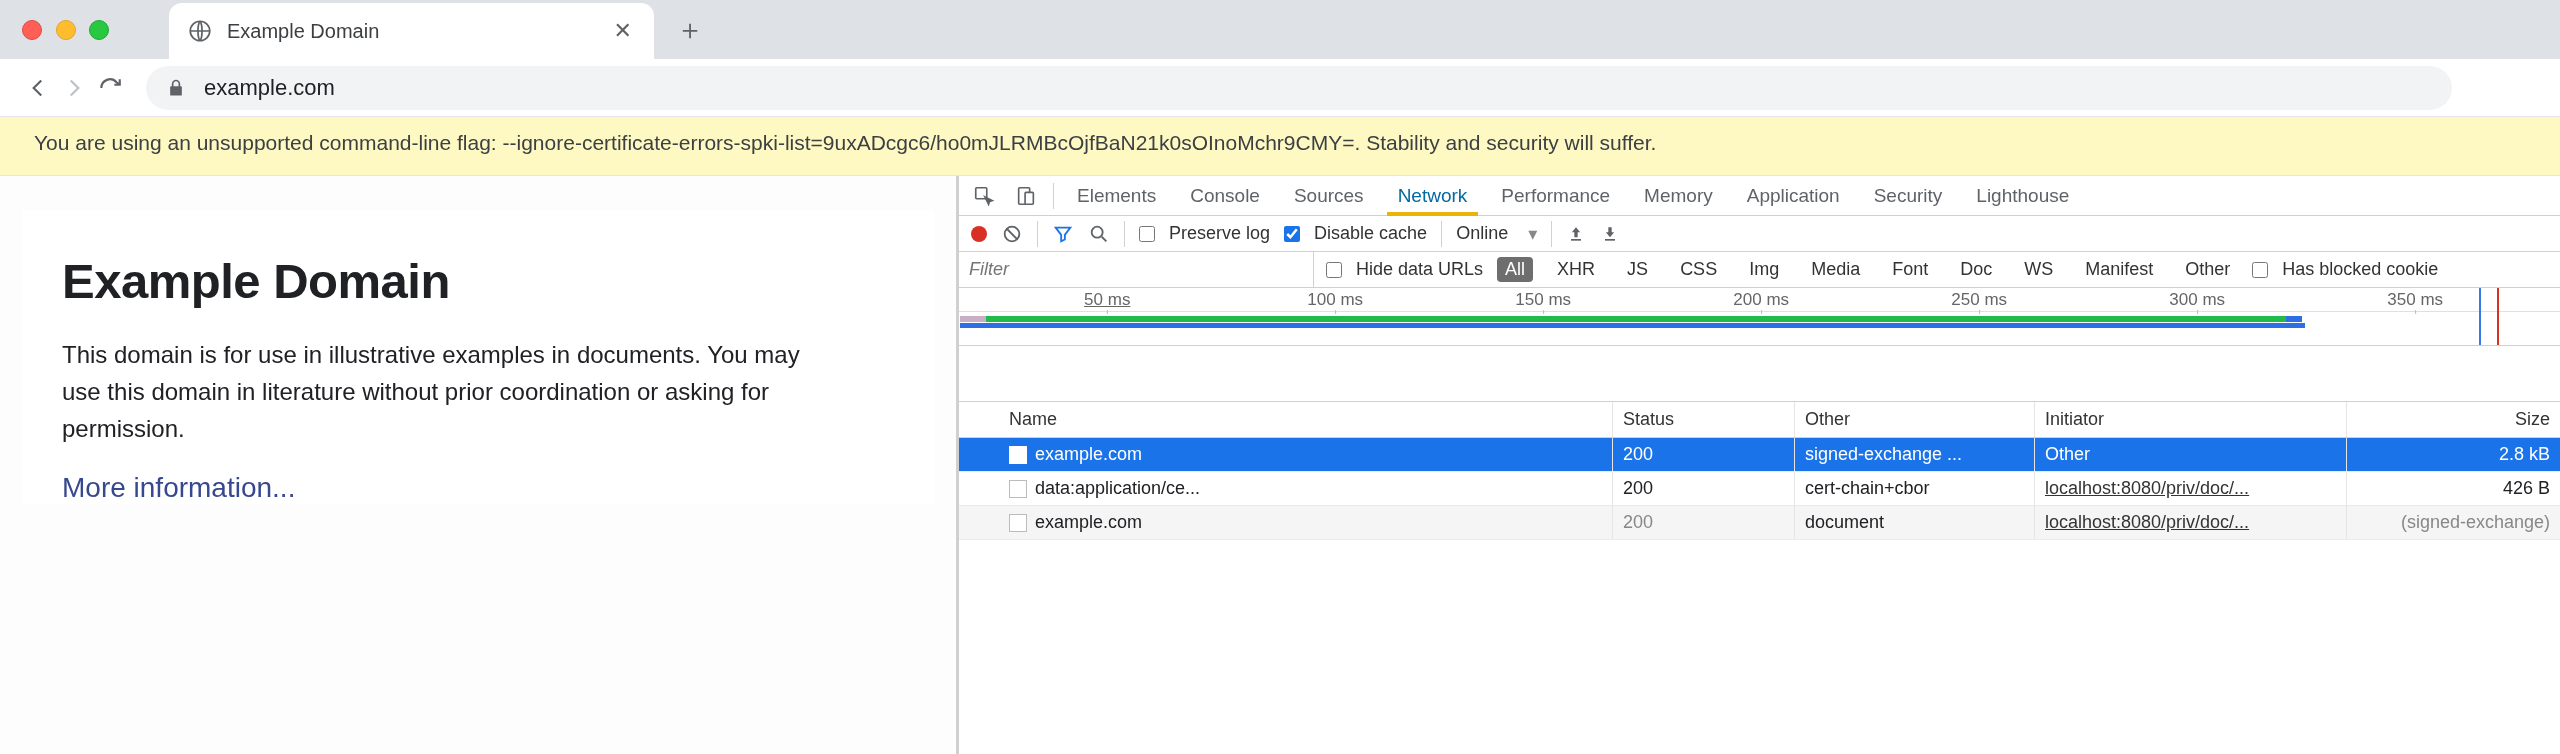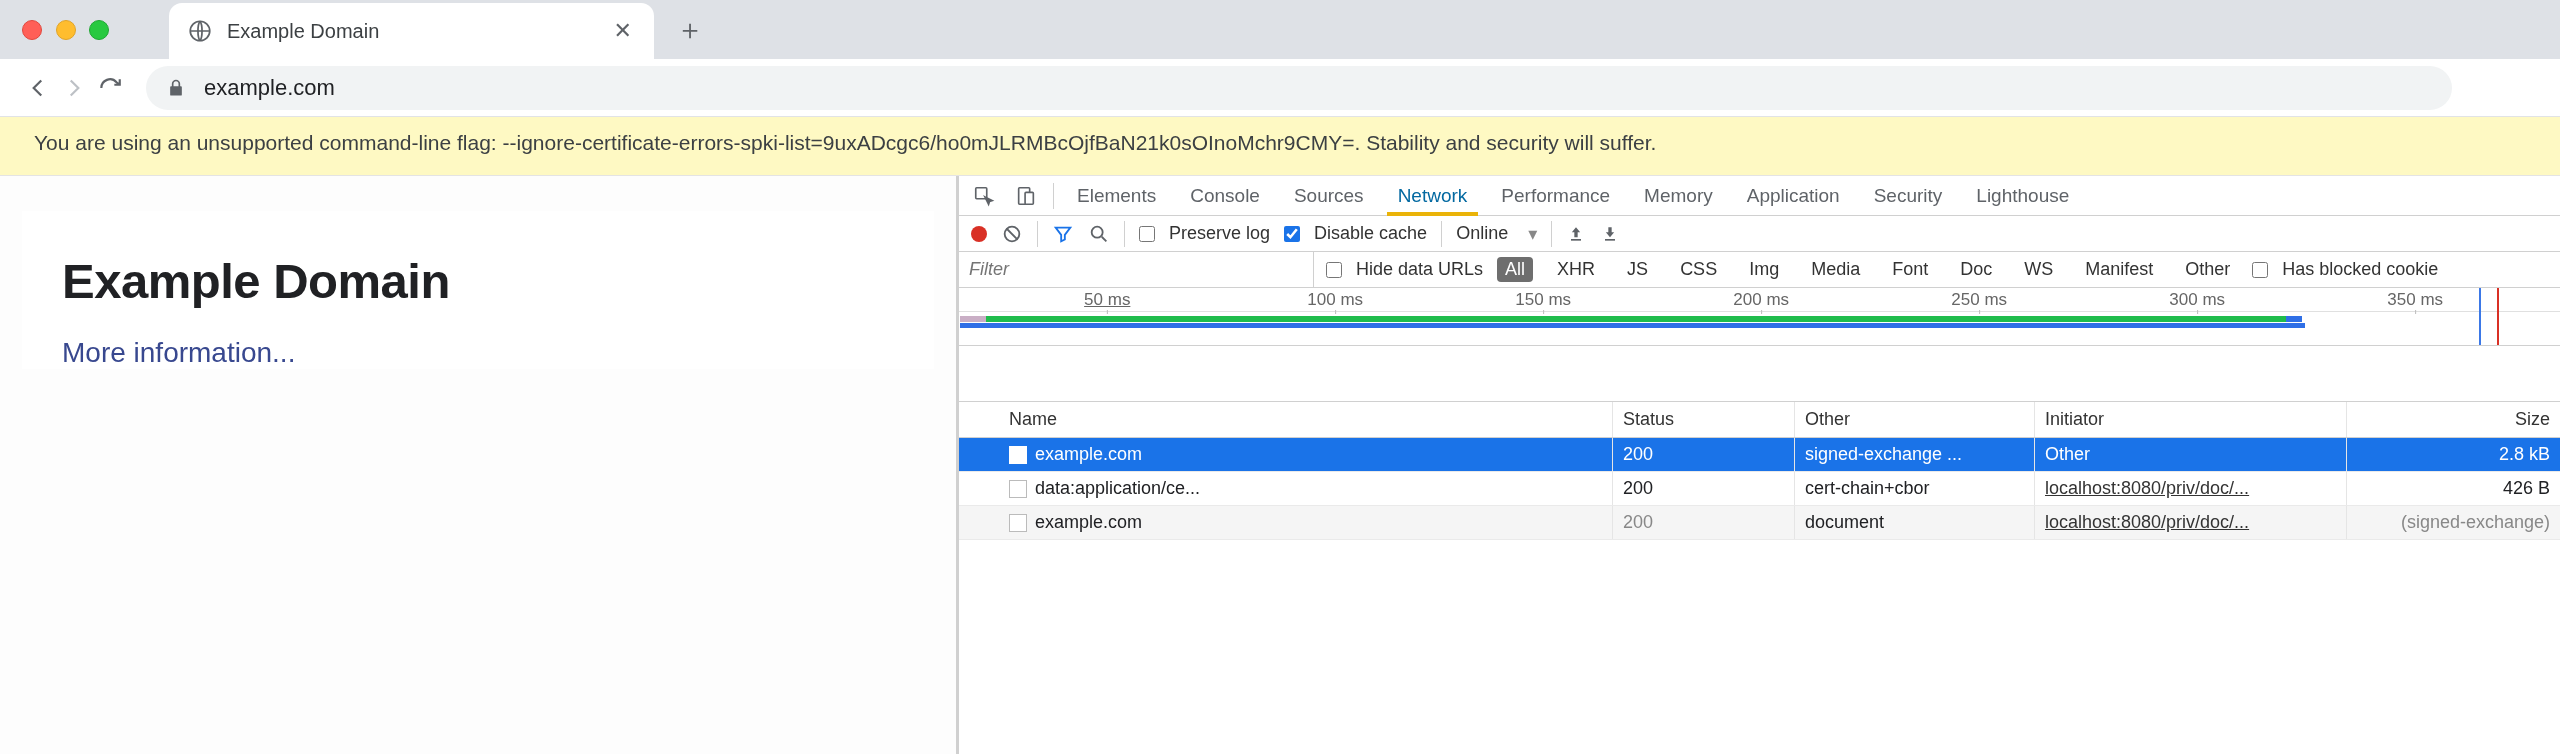--- a/index.html
+++ b/index.html
@@ -141,20 +141,21 @@
   </div>
 </div>
 
 <div class="warn-bar">You are using an unsupported command-line flag: --ignore-certificate-errors-spki-list=9uxADcgc6/ho0mJLRMBcOjfBaN21k0sOInoMchr9CMY=. Stability and security will suffer.</div>
 
 <div class="split">
 
   <div class="page-col">
     <div class="page-inner">
       <h1>Example Domain</h1>
+      <p>This domain is for use in illustrative examples in documents. You may use this domain in literature without prior coordination or asking for permission.</p>
       <a href="#">More information...</a>
     </div>
   </div>
 
   <div class="devtools">
 
     <div class="dt-tabs">
       <div class="dt-tool-icon">
           <svg viewBox="0 0 24 24" fill="none" stroke="currentColor" stroke-width="1.8">
             <rect x="3" y="3" width="12" height="12" rx="1"></rect>

